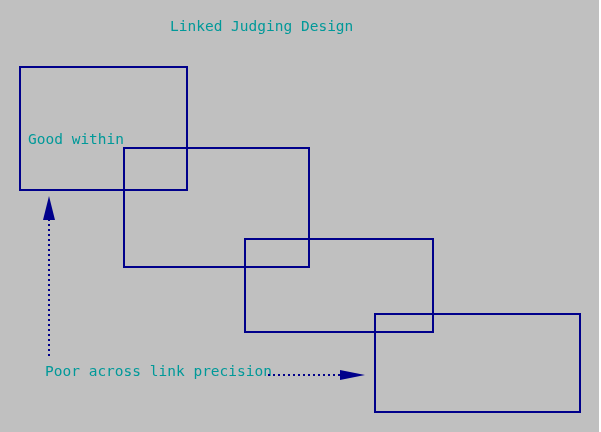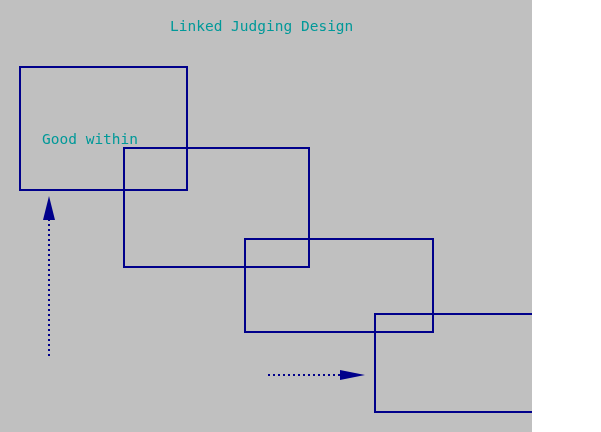--- a/index.html
+++ b/index.html
@@ -1,33 +1,33 @@
 <!DOCTYPE html>
 <html style="--bg: #c0c0c0; --line: #00008b; --text: #009999;"><head>
 <meta charset="utf-8">
 <style>
   html, body { margin: 0; padding: 0; }
   .canvas {
     position: relative;
-    width: 532px;
+    width: 599px;
     height: 432px;
     background: var(--bg, #c0c0c0);
     font-family: "DejaVu Sans Mono", monospace;
     overflow: hidden;
     text-decoration: underline;
   }
   .txt {
     position: absolute;
     color: var(--text, #009999);
     font-size: 14.5px;
     line-height: 22px;
     white-space: pre;
   }
   .title-txt { left: 170px; top: 15px; }
-  .good-txt  { left: 42px;  top: 84px; }
+  .good-txt  { left: 28px;  top: 84px; }
   .poor-txt  { left: 45px;  top: 360px; }
 
   .link-box {
     position: absolute;
     box-sizing: border-box;
     border: 2px solid var(--line, #00008b);
     background: transparent;
   }
 
   .vline {
@@ -75,17 +75,18 @@
       <div class="link-box" style="left: 374px; top: 313px; width: 207px; height: 100px;"></div>
     </div>
 
   <div class="txt good-txt">
     <div>Good within</div>
   </div>
 
   <div class="head-up"></div>
   <div class="vline"></div>
 
+  <div class="txt poor-txt">Poor across link precision</div>
 
   <div class="hline"></div>
   <div class="head-right"></div>
 
 </div>
 
 </body></html>

